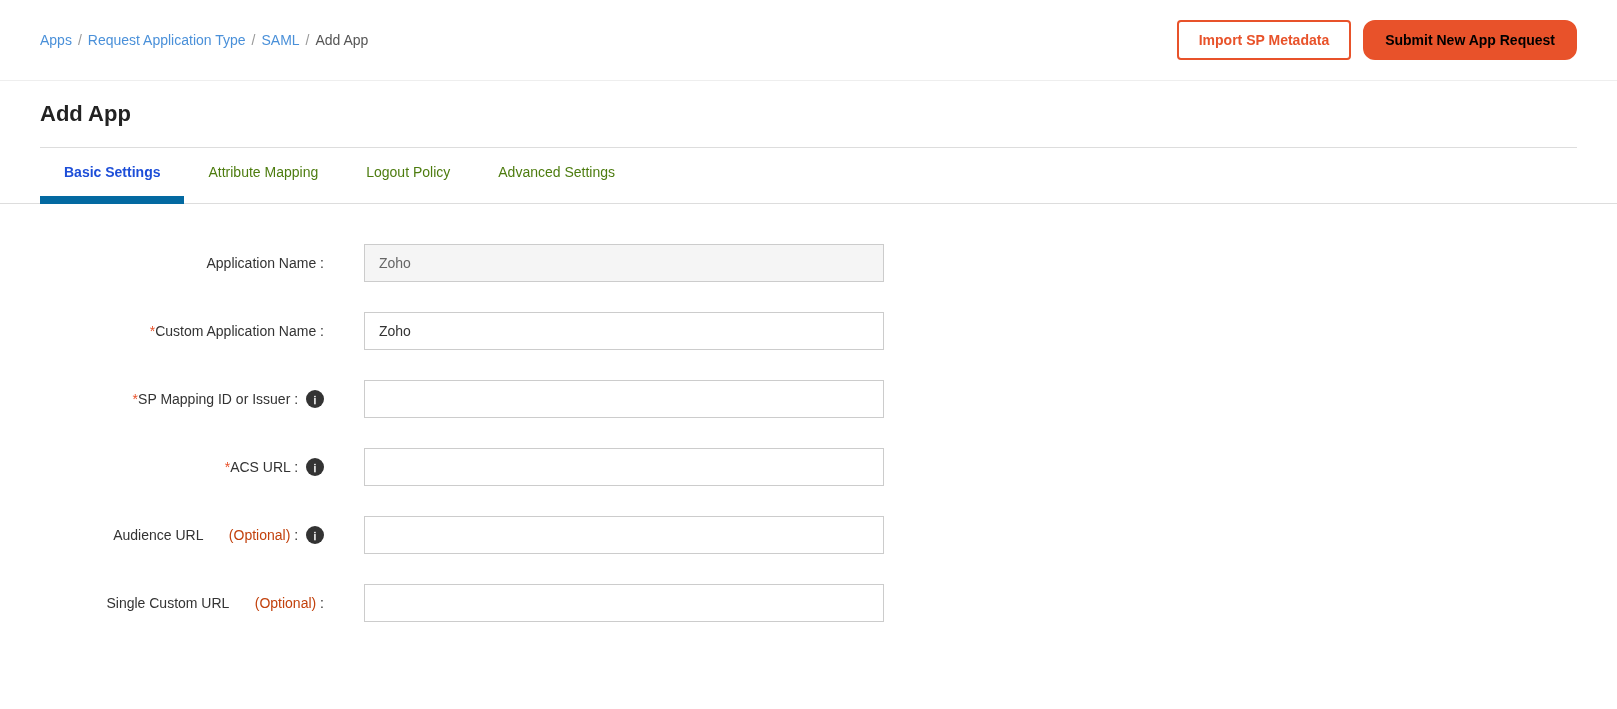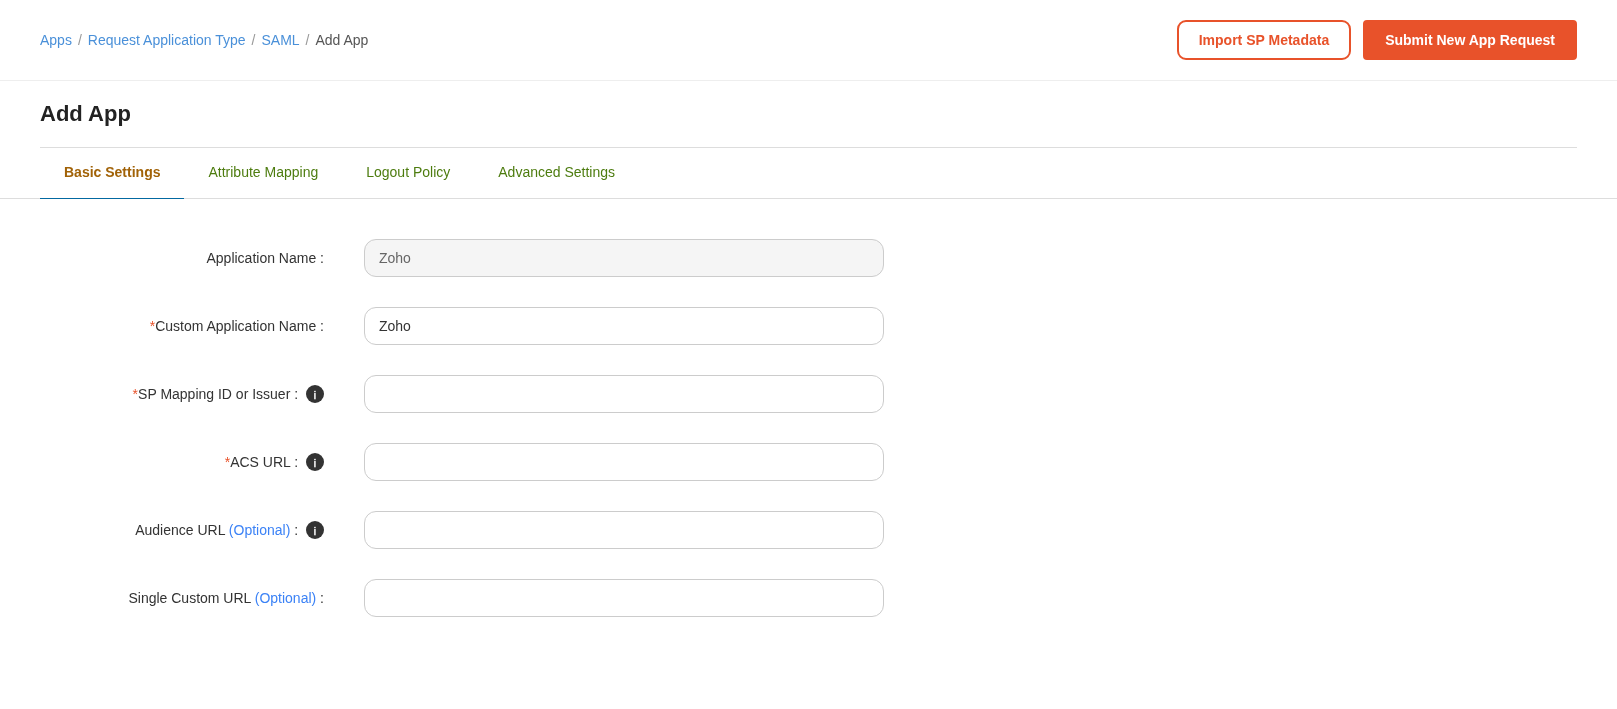--- a/index.html
+++ b/index.html
@@ -35,31 +35,31 @@
     .top-actions {
       display: flex;
       gap: 12px;
       align-items: center;
     }
     .btn-import {
       background: #fff;
       color: #e8522a;
       border: 2px solid #e8522a;
       padding: 10px 20px;
-      border-radius: 9px;
+      border-radius: 4px;
       cursor: pointer;
       font-size: 14px;
       font-weight: 600;
     }
     .btn-submit {
       background: #e8522a;
-      color: #ffffff;
+      color: #000000;
       border: 2px solid #e8522a;
       padding: 10px 20px;
-      border-radius: 4px;
+      border-radius: 12px;
       cursor: pointer;
       font-size: 14px;
       font-weight: 600;
     }
     .page-header {
       padding: 20px 40px 0 40px;
     }
     .page-title {
       font-size: 22px;
       font-weight: 600;
@@ -80,22 +80,22 @@
     .tab {
       padding: 16px 24px;
       cursor: pointer;
       font-size: 14px;
       color: #4d7c0f;
       border-bottom: 3px solid transparent;
       margin-bottom: -1px;
       font-weight: 500;
     }
     .tab.active {
-      color: #a16207;
-      border-bottom: 1px solid #0369a1;
+      color: #1d4ed8;
+      border-bottom: 8px solid #0369a1;
       font-weight: 600;
     }
     .form-area {
       padding: 40px 64px;
       max-width: 1000px;
     }
     .form-row {
       display: flex;
       align-items: center;
       margin-bottom: 30px;
@@ -105,43 +105,44 @@
       min-width: 280px;
       font-size: 14px;
       color: #333;
       text-align: right;
       padding-right: 20px;
     }
     .form-label .required {
       color: #e8522a;
     }
     .form-label .optional {
-      color: #3b82f6;
+      color: #c2410c;
       font-weight: normal;
+      margin-left: 22px;
     }
     .info-icon {
       display: inline-flex;
       align-items: center;
       justify-content: center;
       width: 18px;
       height: 18px;
       background: #333;
       color: #fff;
       border-radius: 50%;
       font-size: 11px;
       font-weight: bold;
       cursor: pointer;
       margin-left: 4px;
     }
     .form-input {
       flex: 1;
       max-width: 520px;
       padding: 10px 14px;
       border: 1px solid #ccc;
-      border-radius: 12px;
+      border-radius: 0;
       font-size: 14px;
       color: #333;
       outline: none;
     }
     .form-input.readonly {
       background: #f5f5f5;
       color: #666;
     }
   </style>
 </head>

